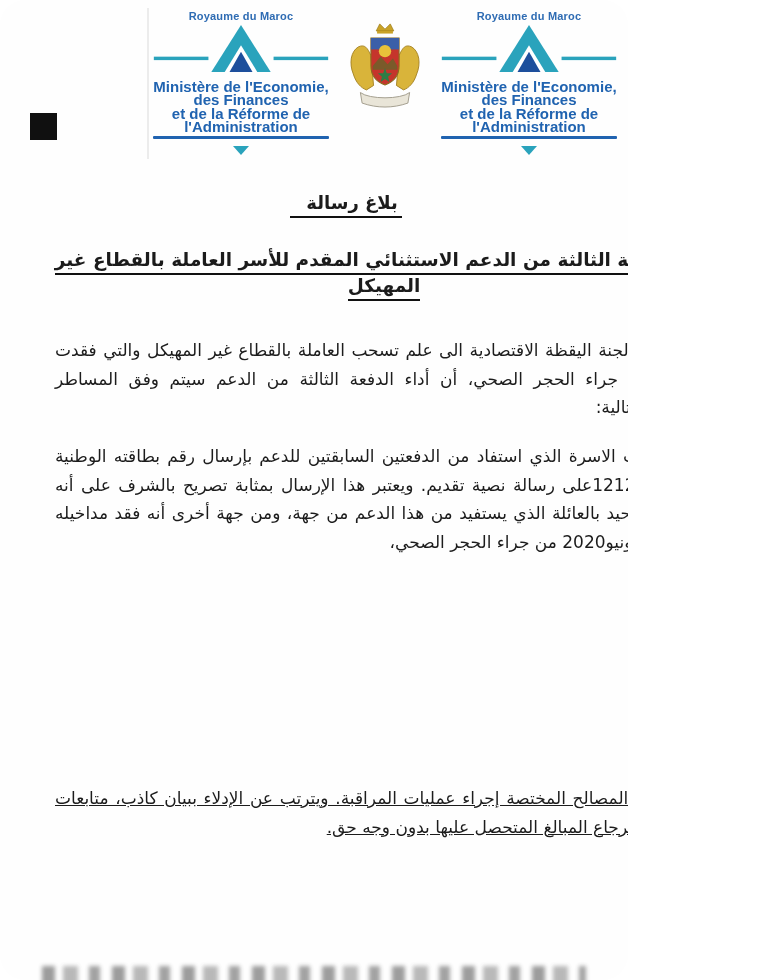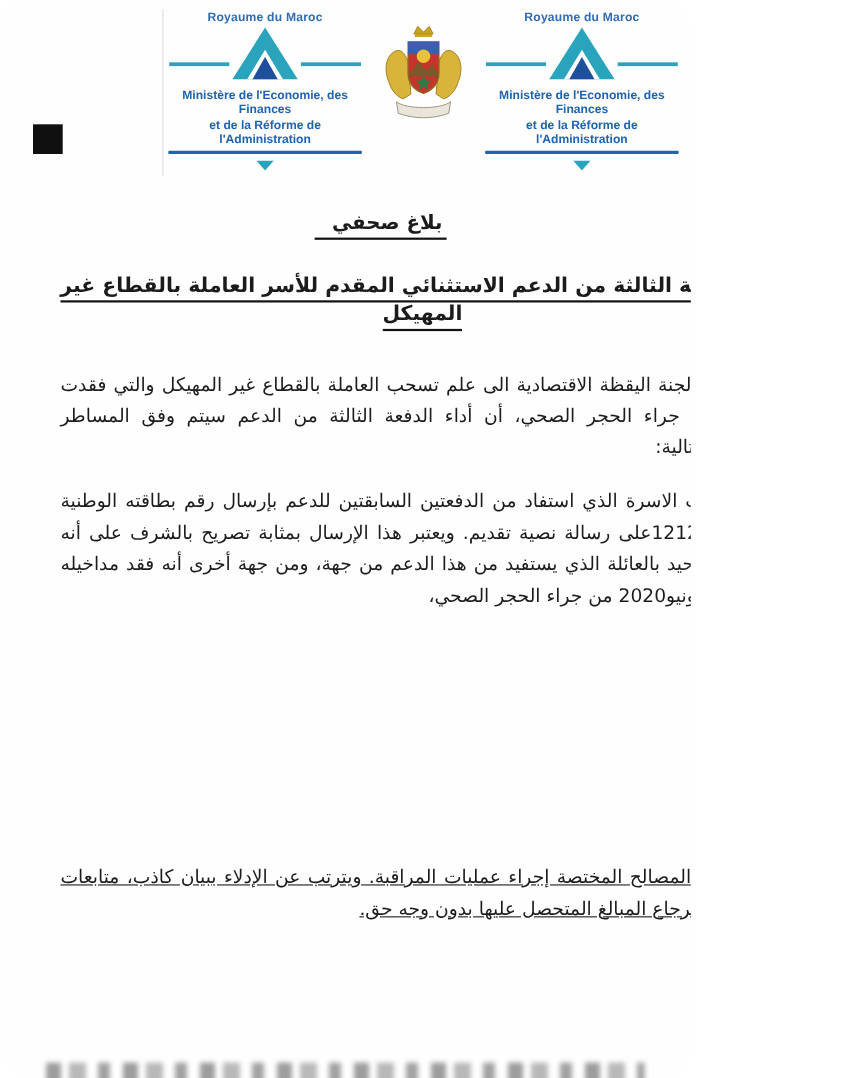--- a/index.html
+++ b/index.html
@@ -14,21 +14,21 @@
   }
   .ministry-logo{
     width:184px;display:flex;flex-direction:column;align-items:center;
     font-family:"Liberation Sans",sans-serif;padding-top:2px;
   }
   .ministry-logo.left{border-left:2px solid #ececec;}
   .logo-kingdom{
     font-size:11px;font-weight:bold;color:#2f6cb3;letter-spacing:.2px;margin-bottom:1px;
   }
   .logo-ministry-text{
-    text-align:center;font-size:11px;line-height:13px;font-weight:bold;color:#2063b0;margin-top:1px;
+    text-align:center;font-size:15px;line-height:13px;font-weight:bold;color:#2063b0;margin-top:1px;
   }
   .logo-underline{width:176px;height:3px;background:#2063b0;margin-top:3px;border-radius:1px;}
   .coat-of-arms{width:92px;display:flex;justify-content:center;padding-top:12px;}
   
   .scan-square{position:absolute;left:30px;top:113px;width:27px;height:27px;background:#101010;}
   
   .doc-title{
     position:absolute;top:192px;left:0;width:768px;text-align:center;
   }
   .doc-title span{
@@ -123,21 +123,21 @@
         <svg width="16" height="9" viewBox="0 0 16 9">
             <polygon points="0,0 16,0 8,9" fill="#2aa3bc"></polygon>
           </svg>
       </span>
     </div>
   </div>
 
   <div class="scan-square"></div>
 
   <div class="doc-title">
-    <span>بلاغ صحفي</span>
+    <span>بلاغ رسالة</span>
   </div>
 
   <div class="doc-subtitle">
     <span>أداء الدفعة الثالثة من الدعم الاستثنائي المقدم للأسر العاملة بالقطاع غير المهيكل</span>
   </div>
 
   <p class="para intro">تنهي لجنة اليقظة الاقتصادية الى علم تسحب العاملة بالقطاع غير المهيكل والتي فقدت مداخلها من جراء الحجر الصحي، أن أداء الدفعة الثالثة من الدعم سيتم وفق المساطر والشروط التالية:</p>
 
   <p class="para item1">
     <b class="item-num" dir="ltr">1:</b>

